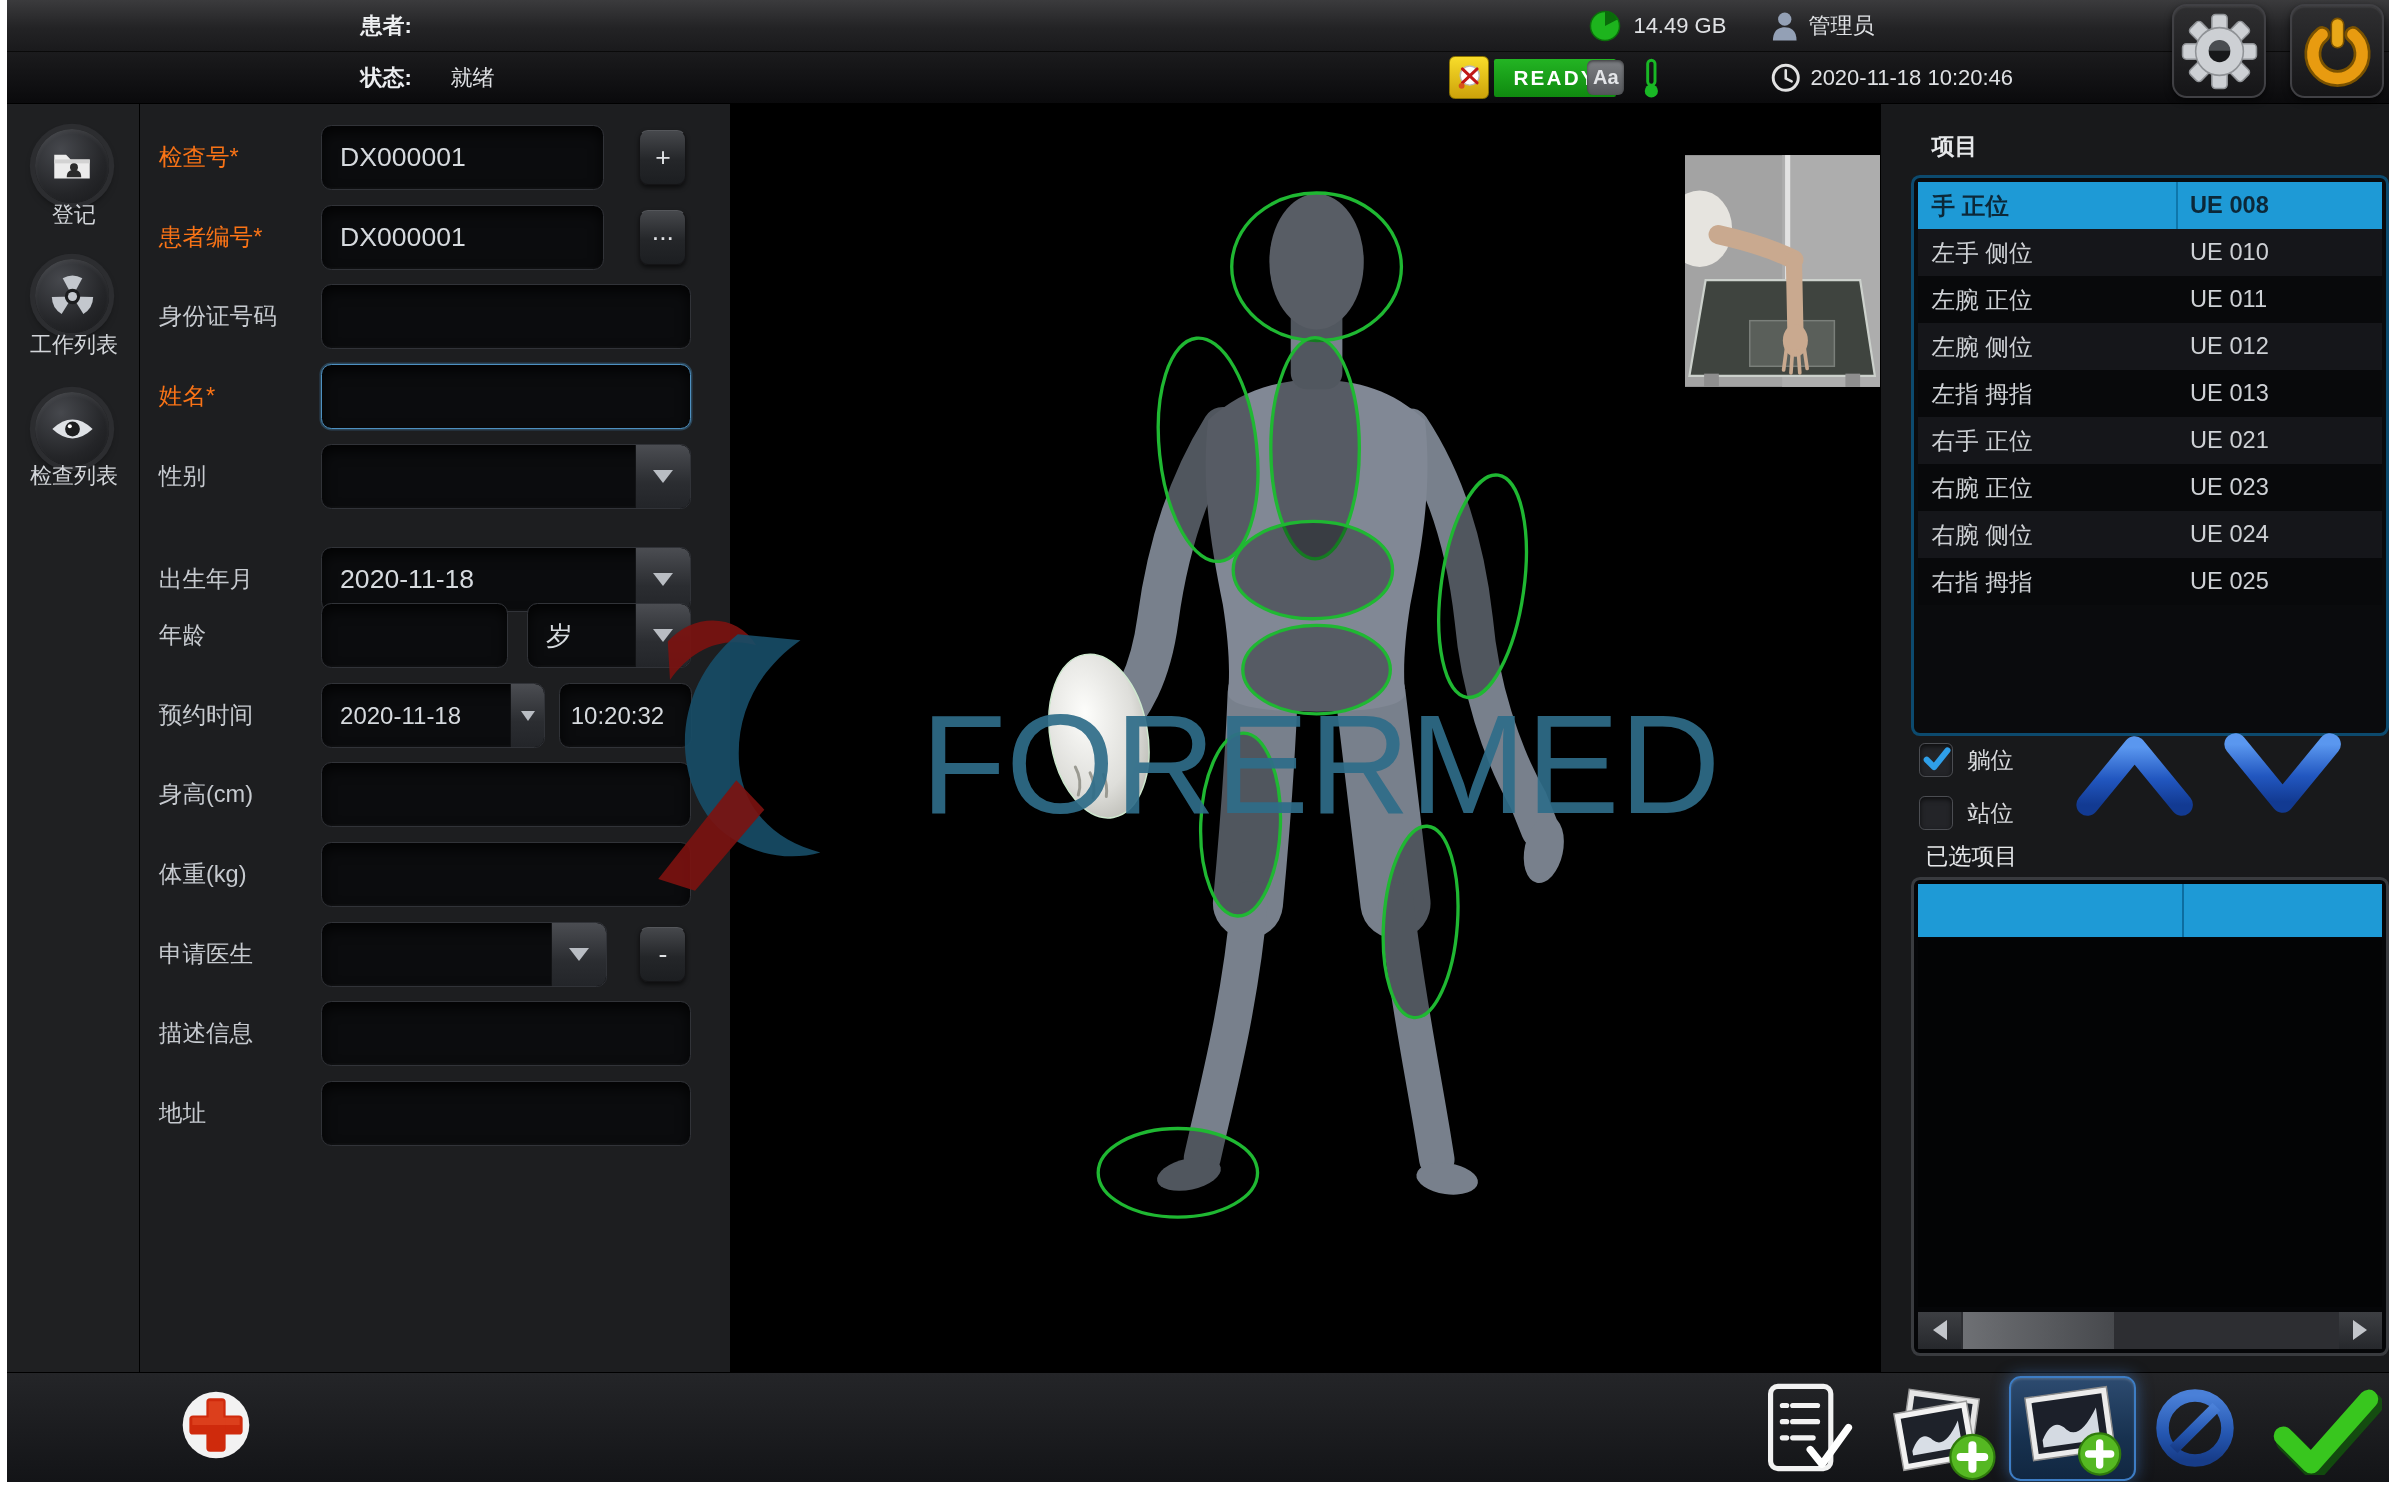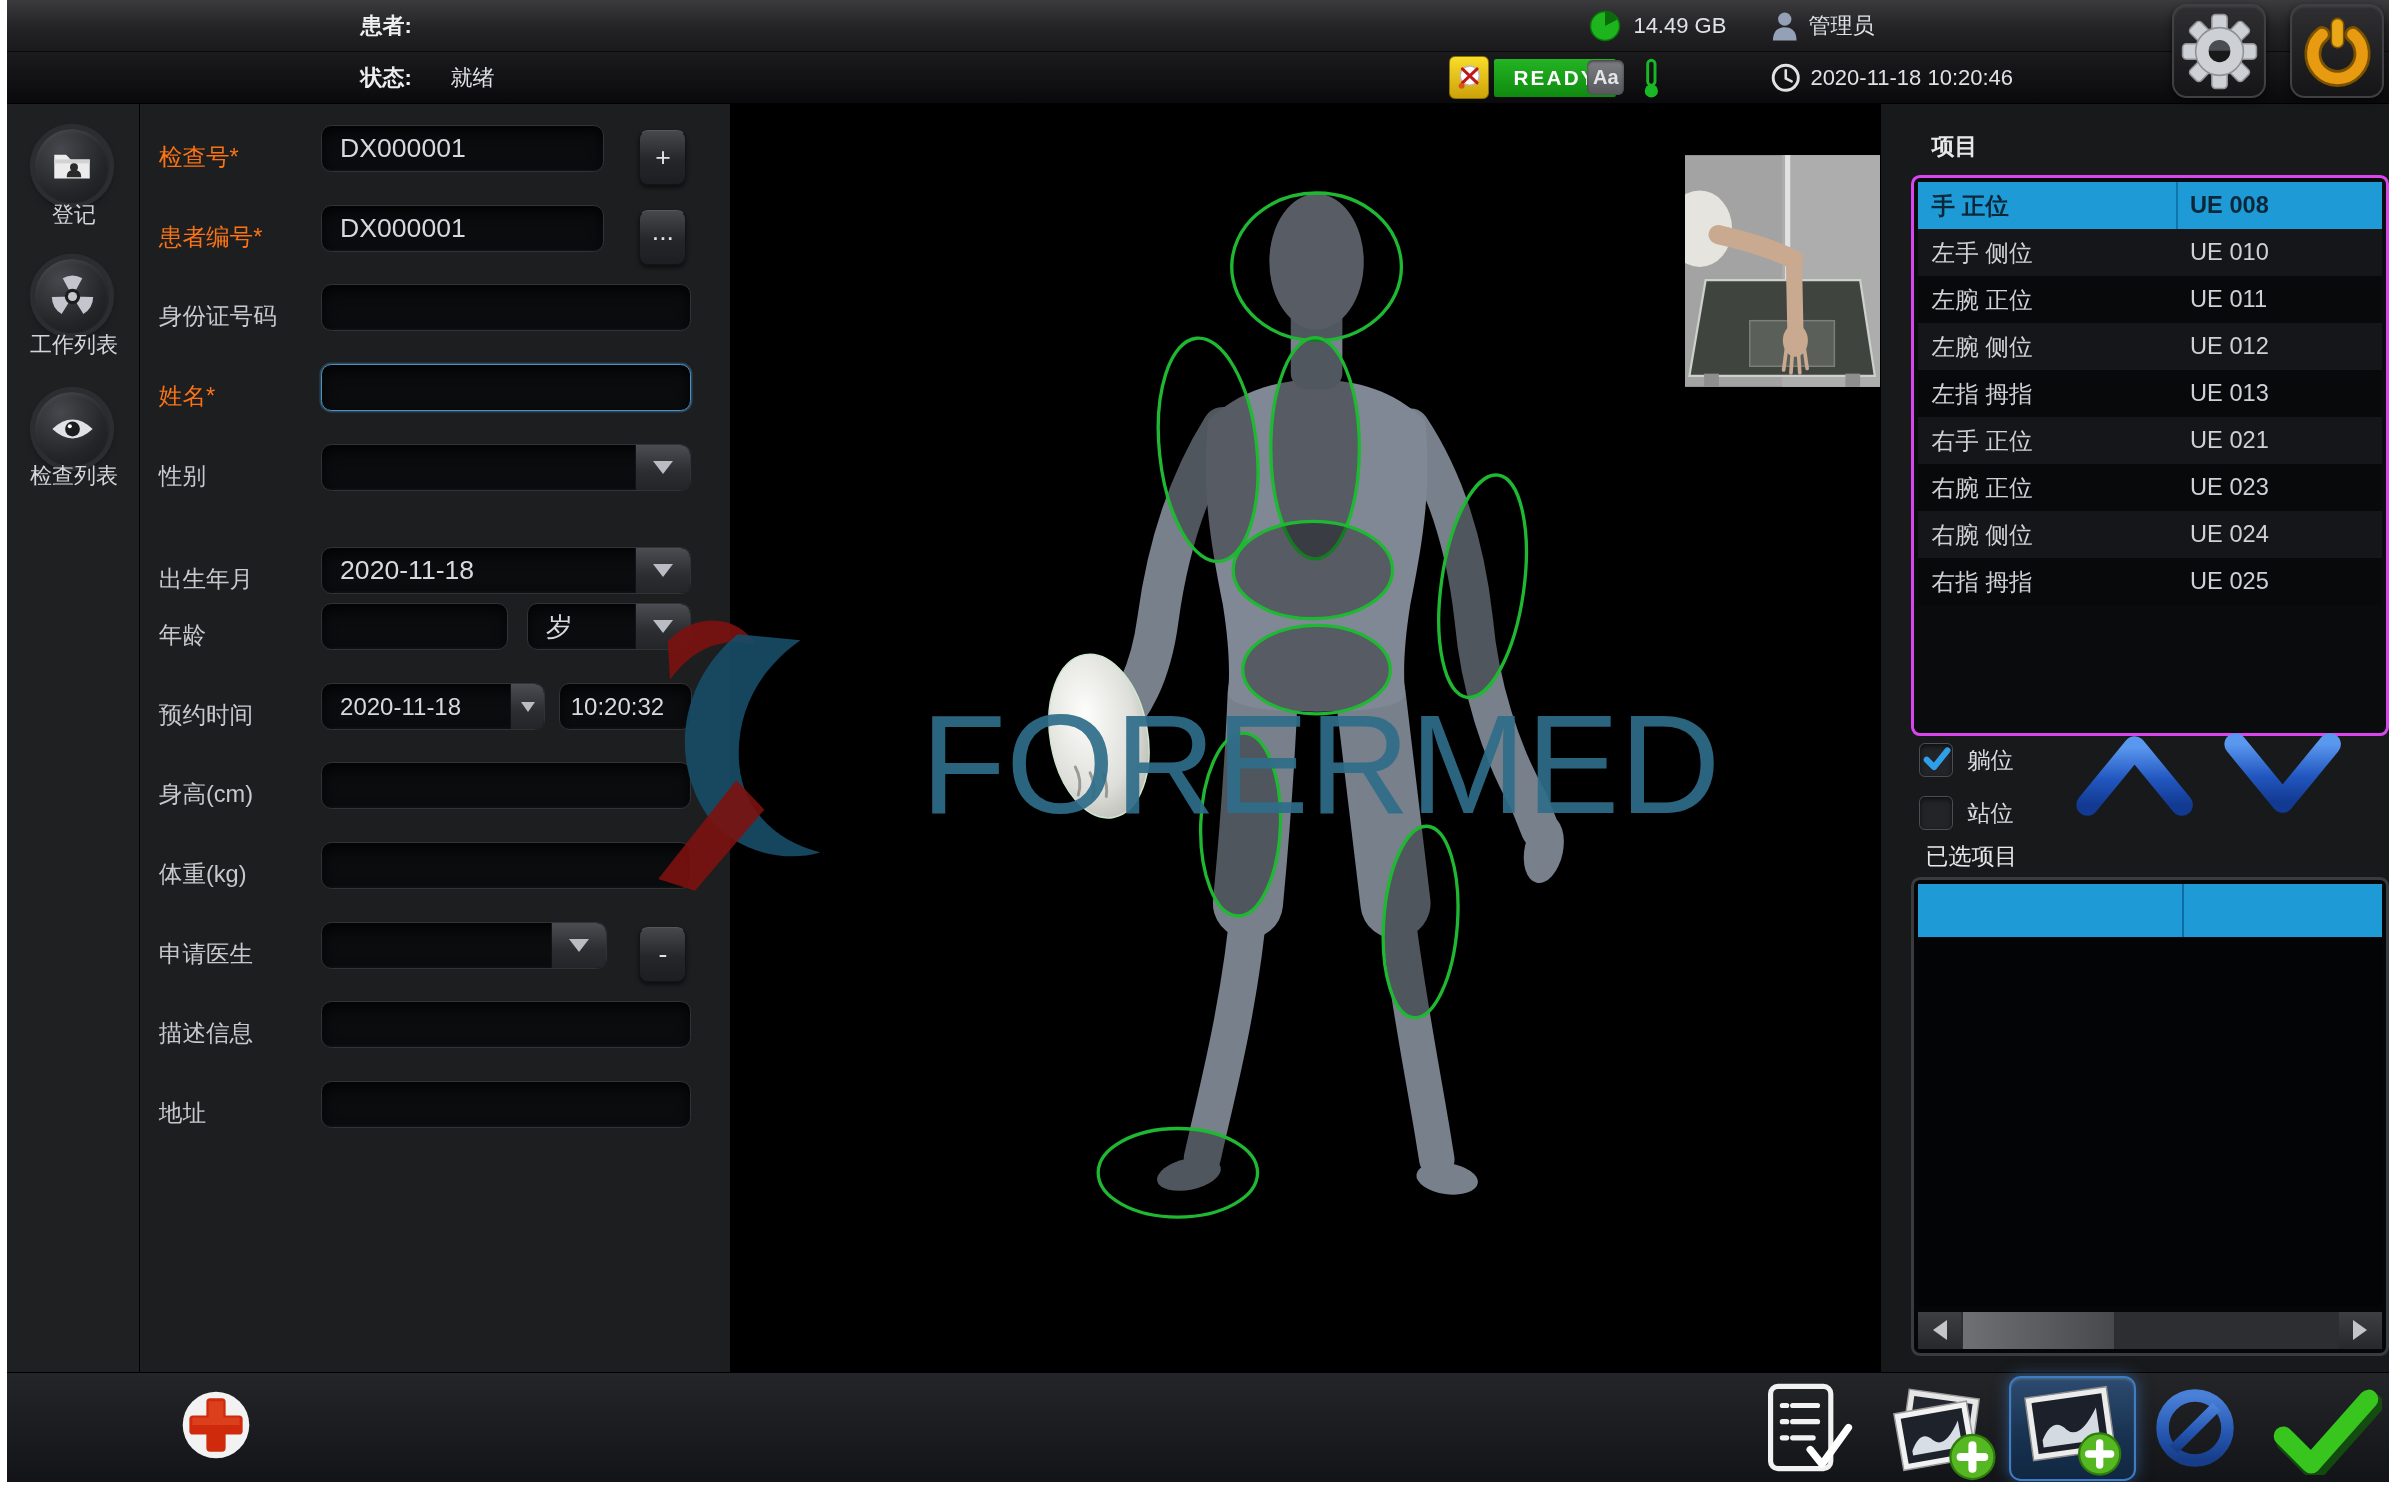--- a/index.html
+++ b/index.html
@@ -30,21 +30,21 @@
       background:radial-gradient(circle at 35% 28%,#46484d,#242528 62%,#17181a);
       box-shadow:0 0 0 5.2px #2c2d30,inset 0 2.2px 4.4px rgba(255,255,255,.07),0 4.4px 8.9px rgba(0,0,0,.8);
       display:flex;align-items:center;justify-content:center}
   .navlabel{position:absolute;left:0;width:133px;text-align:center;font-size:22px;color:#d2d5d9}
 
   
   .formpanel{position:absolute;left:133px;top:103px;width:590px;height:1269px;background:#1d1e20;z-index:2}
   .frow{position:absolute;left:0;width:590px;height:65px;z-index:3}
   .flabel{position:absolute;left:18.4px;width:159px;line-height:65px;font-size:23.6px;color:#c6cacf;white-space:nowrap}
   .flabel.req{color:#f97316}
-  .finput{position:absolute;top:0;height:47px;background:#0b0c0e;border:1.5px solid #313338;border-radius:10.3px;
+  .finput{position:absolute;top:0;height:65px;background:#0b0c0e;border:1.5px solid #313338;border-radius:10.3px;
       box-shadow:inset 0 5.9px 13.3px rgba(0,0,0,.8),inset 0 -1.5px 2.2px rgba(255,255,255,.04);
       color:#d6dade;font-size:26.6px;display:flex;align-items:center;padding:0 17.7px;overflow:hidden}
   .finput.focus{border-color:#4e90c0;box-shadow:0 0 0 1.5px rgba(70,140,190,.35),inset 0 5.9px 13.3px rgba(0,0,0,.8)}
   .ddbtn{position:absolute;right:0;top:0;bottom:0;width:55px;background:linear-gradient(#4b4d52,#2b2d31 60%,#232529);
       border-left:1.5px solid #121315;border-radius:0 8.9px 8.9px 0;display:flex;align-items:center;justify-content:center}
   .ddbtn.narrow{width:34px}
   .tri{width:0;height:0;border-left:10.3px solid transparent;border-right:10.3px solid transparent;border-top:13.3px solid #b9bdc3}
   .ddbtn.narrow .tri{border-left-width:7.4px;border-right-width:7.4px;border-top-width:10.3px}
   .sbtn{position:absolute;top:5.2px;width:47px;height:55px;border-radius:8.9px;
       background:linear-gradient(#46484c,#242629 55%,#1c1e21);border:1.5px solid #141416;border-top-color:#55575b;
@@ -53,21 +53,21 @@
   
   .center{position:absolute;left:723px;top:103px;width:1151px;height:1269px;background:#000;z-index:1}
   .thumb{position:absolute;left:955px;top:52px;width:195px;height:232px;z-index:10}
 
   
   .watermark{position:absolute;left:620px;top:590px;width:1121px;height:317px;z-index:4;pointer-events:none}
 
   
   .rpanel{position:absolute;left:1873px;top:103px;width:509px;height:1269px;background:#18191b;border-left:1.5px solid #000;z-index:5}
   .ptitle{position:absolute;left:50px;top:28px;font-size:23px;color:#e6e8ea;font-weight:bold}
-  .plist{position:absolute;left:29.5px;top:72px;width:478px;height:561px;background:#0a0b0d;border:3px solid #d946ef;border-radius:8.9px;
+  .plist{position:absolute;left:29.5px;top:72px;width:478px;height:561px;background:#0a0b0d;border:3px solid #0c4a6e;border-radius:8.9px;
       padding:4.4px;display:flex;flex-direction:column;overflow:hidden}
   .prow{height:47px;flex:none;display:flex;align-items:center;font-size:23.6px;color:#ced1d5;background:#08090b}
   .prow:nth-child(even){background:#15161a}
   .prow.sel{background:#1e9ad6;color:#0c2838;font-weight:bold}
   .pname{width:260px;padding-left:13.3px;height:100%;display:flex;align-items:center}
   .prow.sel .pname{border-right:2.2px solid #0e76ab}
   .pcode{padding-left:11.8px}
   .cbx{position:absolute;left:38px;width:34px;height:34px;background:#232428;border:1.5px solid #4b4d52;border-radius:5.9px;
       box-shadow:inset 0 2.2px 5.2px rgba(0,0,0,.65);display:flex;align-items:center;justify-content:center}
   .cbxlabel{position:absolute;left:86px;font-size:23px;color:#d8dadd;line-height:34px}

